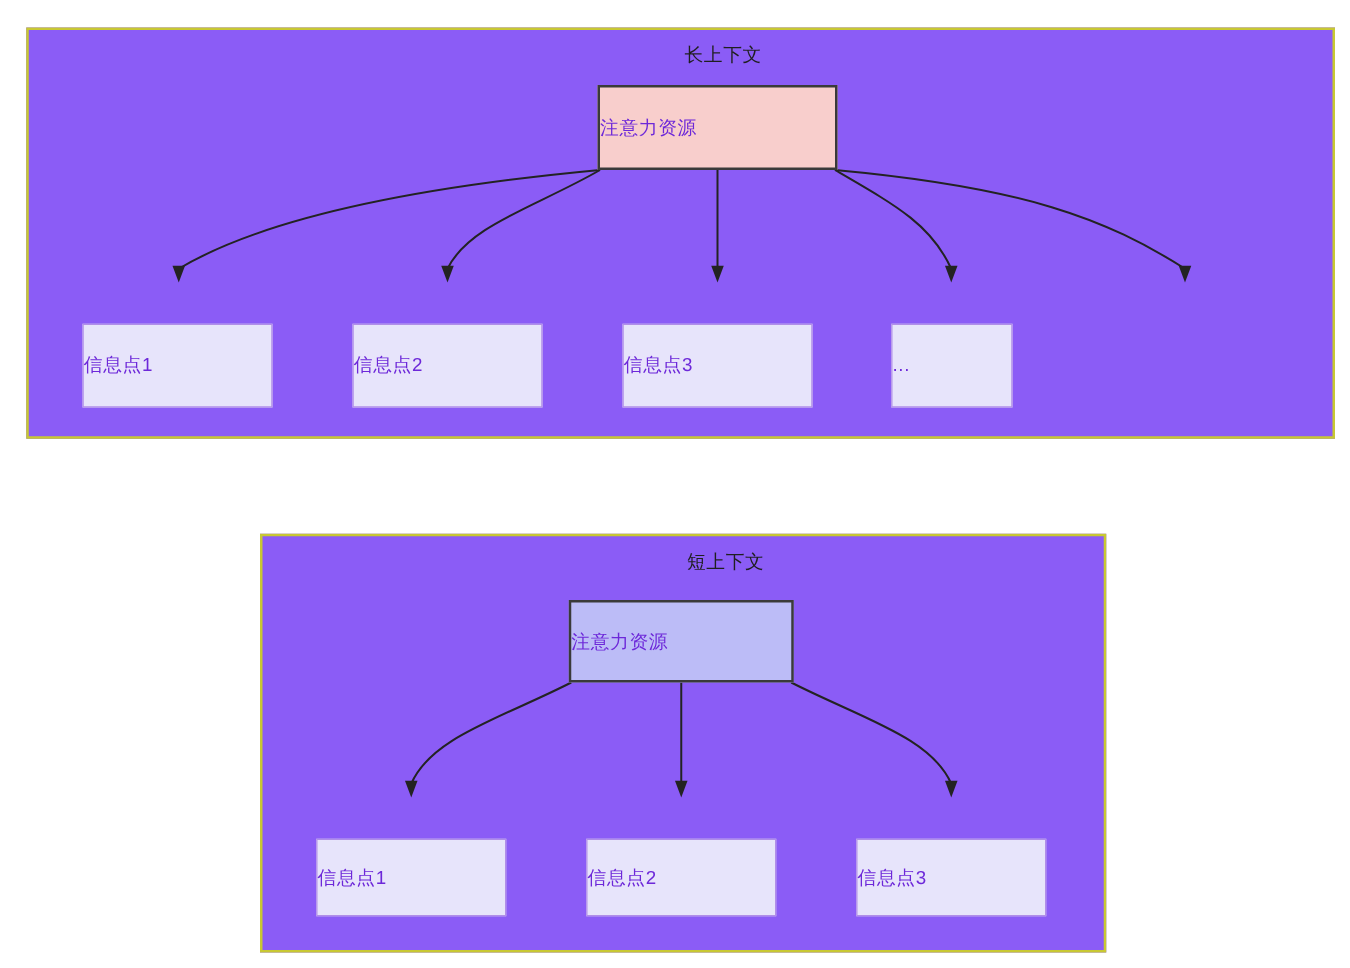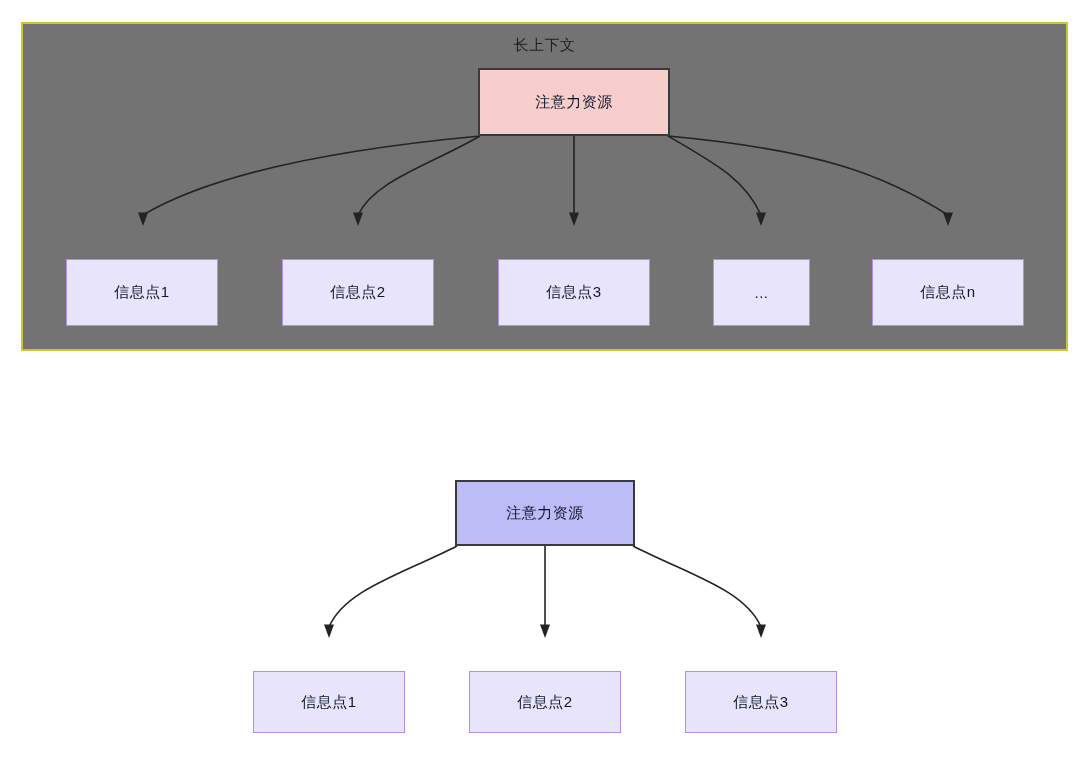--- a/index.html
+++ b/index.html
@@ -16,23 +16,24 @@
   }
   #diagram-root {
     position: absolute;
     left: 0;
     top: 0;
     width: 1080px;
     height: 774px;
   }
   .panel {
     position: absolute;
-    background: #737373;
+    background: #8b5cf6;
     border: 2px solid #c8c833;
     box-sizing: border-box;
+    padding-left: 34px;
   }
   #panel-long {
     left: 21px;
     top: 22px;
     width: 1047px;
     height: 329px;
   }
   #panel-short {
     left: 208px;
     top: 427px;
@@ -49,23 +50,22 @@
     line-height: 20px;
   }
   #panel-long .panel-title { top: 11px; }
   #panel-short .panel-title { top: 11px; }
 
   .node {
     position: absolute;
     box-sizing: border-box;
     display: flex;
     align-items: center;
-    justify-content: center;
     font-size: 15px;
-    color: #0f172a;
+    color: #6d28d9;
     letter-spacing: 0.5px;
   }
   .node-attention-long {
     background: #f8cecc;
     border: 2px solid #3a3a3a;
   }
   .node-attention-short {
     background: #bcbcf7;
     border: 2px solid #3a3a3a;
   }
@@ -133,24 +133,24 @@
   </div>
 
   <div class="node node-info" style="left:498px; top:236px; width:152px; height:67px;">
     <span>信息点3</span>
   </div>
 
   <div class="node node-info" style="left:713px; top:236px; width:97px; height:67px;">
     <span>...</span>
   </div>
 
-  <div class="node node-info" style="left:872px; top:236px; width:152px; height:67px;">
-    <span>信息点n</span>
+
+  <div class="panel" id="panel-short">
+    <div class="panel-title">短上下文</div>
   </div>
-
 
   <svg class="edges">
     <path d="M 457 546 C 400 575 345 590 329 627"></path>
     <polygon points="329,638 324.0,624.5 334.0,624.5"></polygon>
 
     <path d="M 545 546 L 545 627"></path>
     <polygon points="545,638 540.0,624.5 550.0,624.5"></polygon>
 
     <path d="M 633 546 C 690 575 745 590 761 627"></path>
     <polygon points="761,638 756.0,624.5 766.0,624.5"></polygon>

